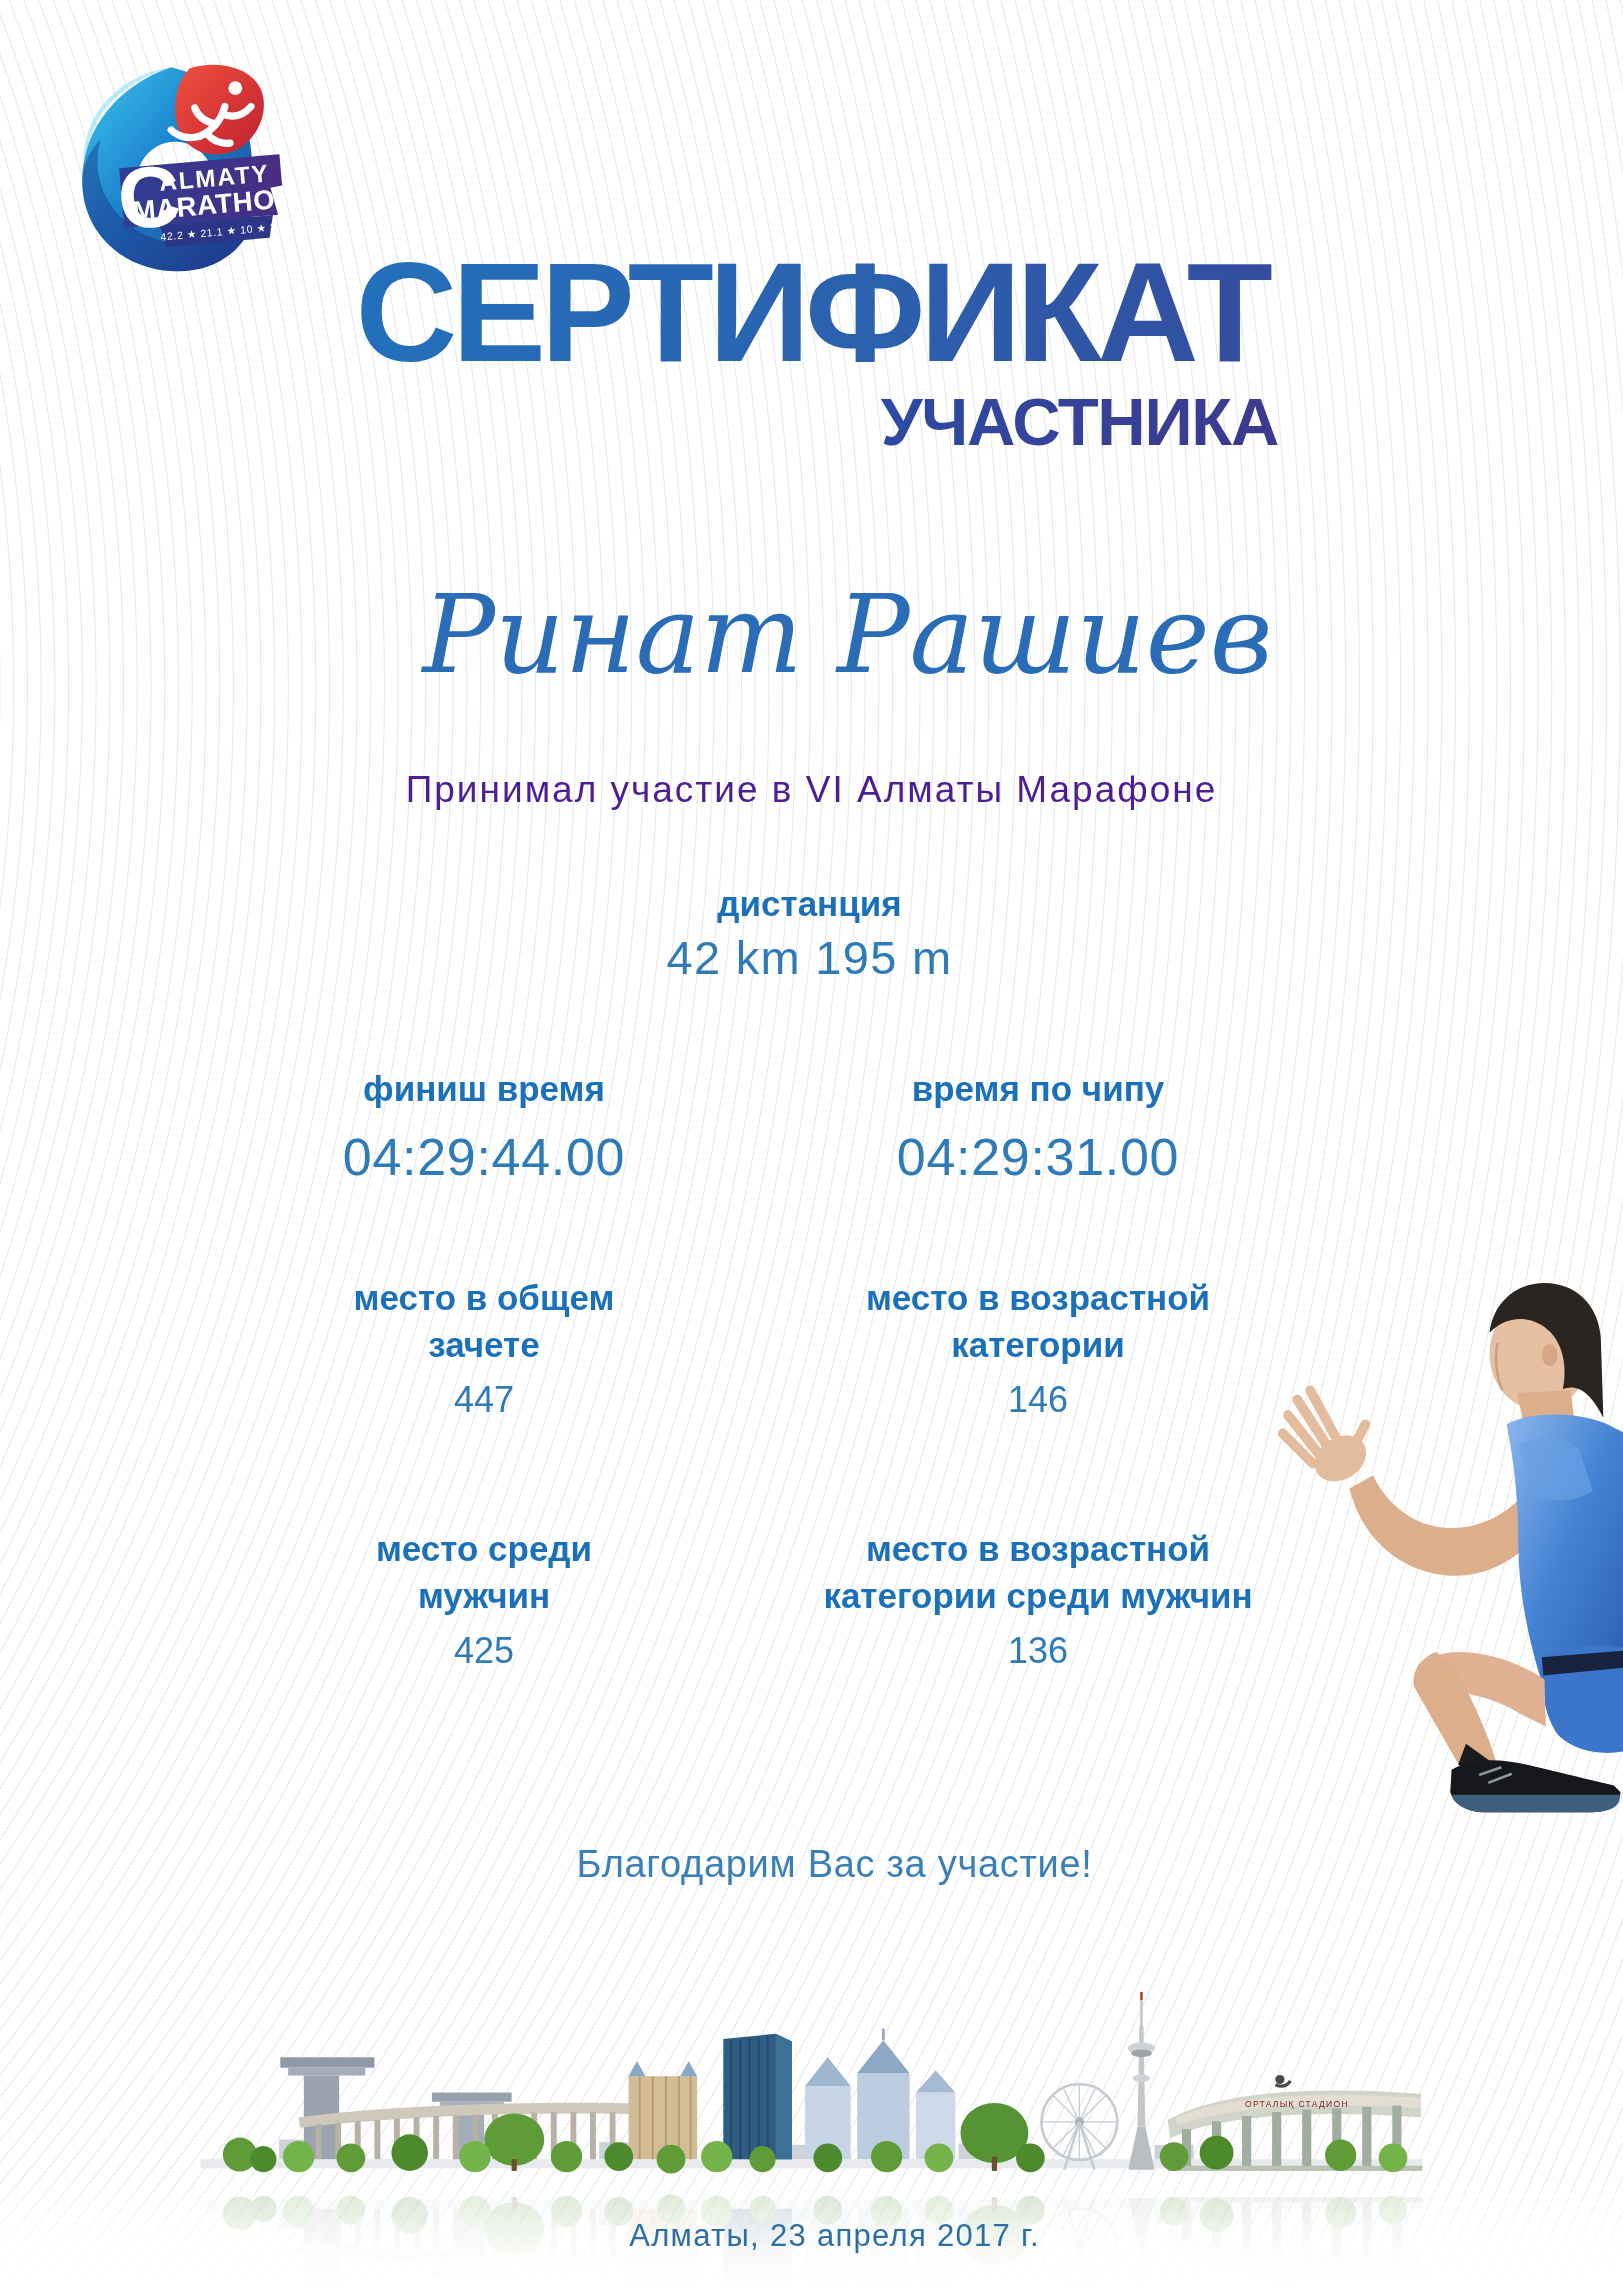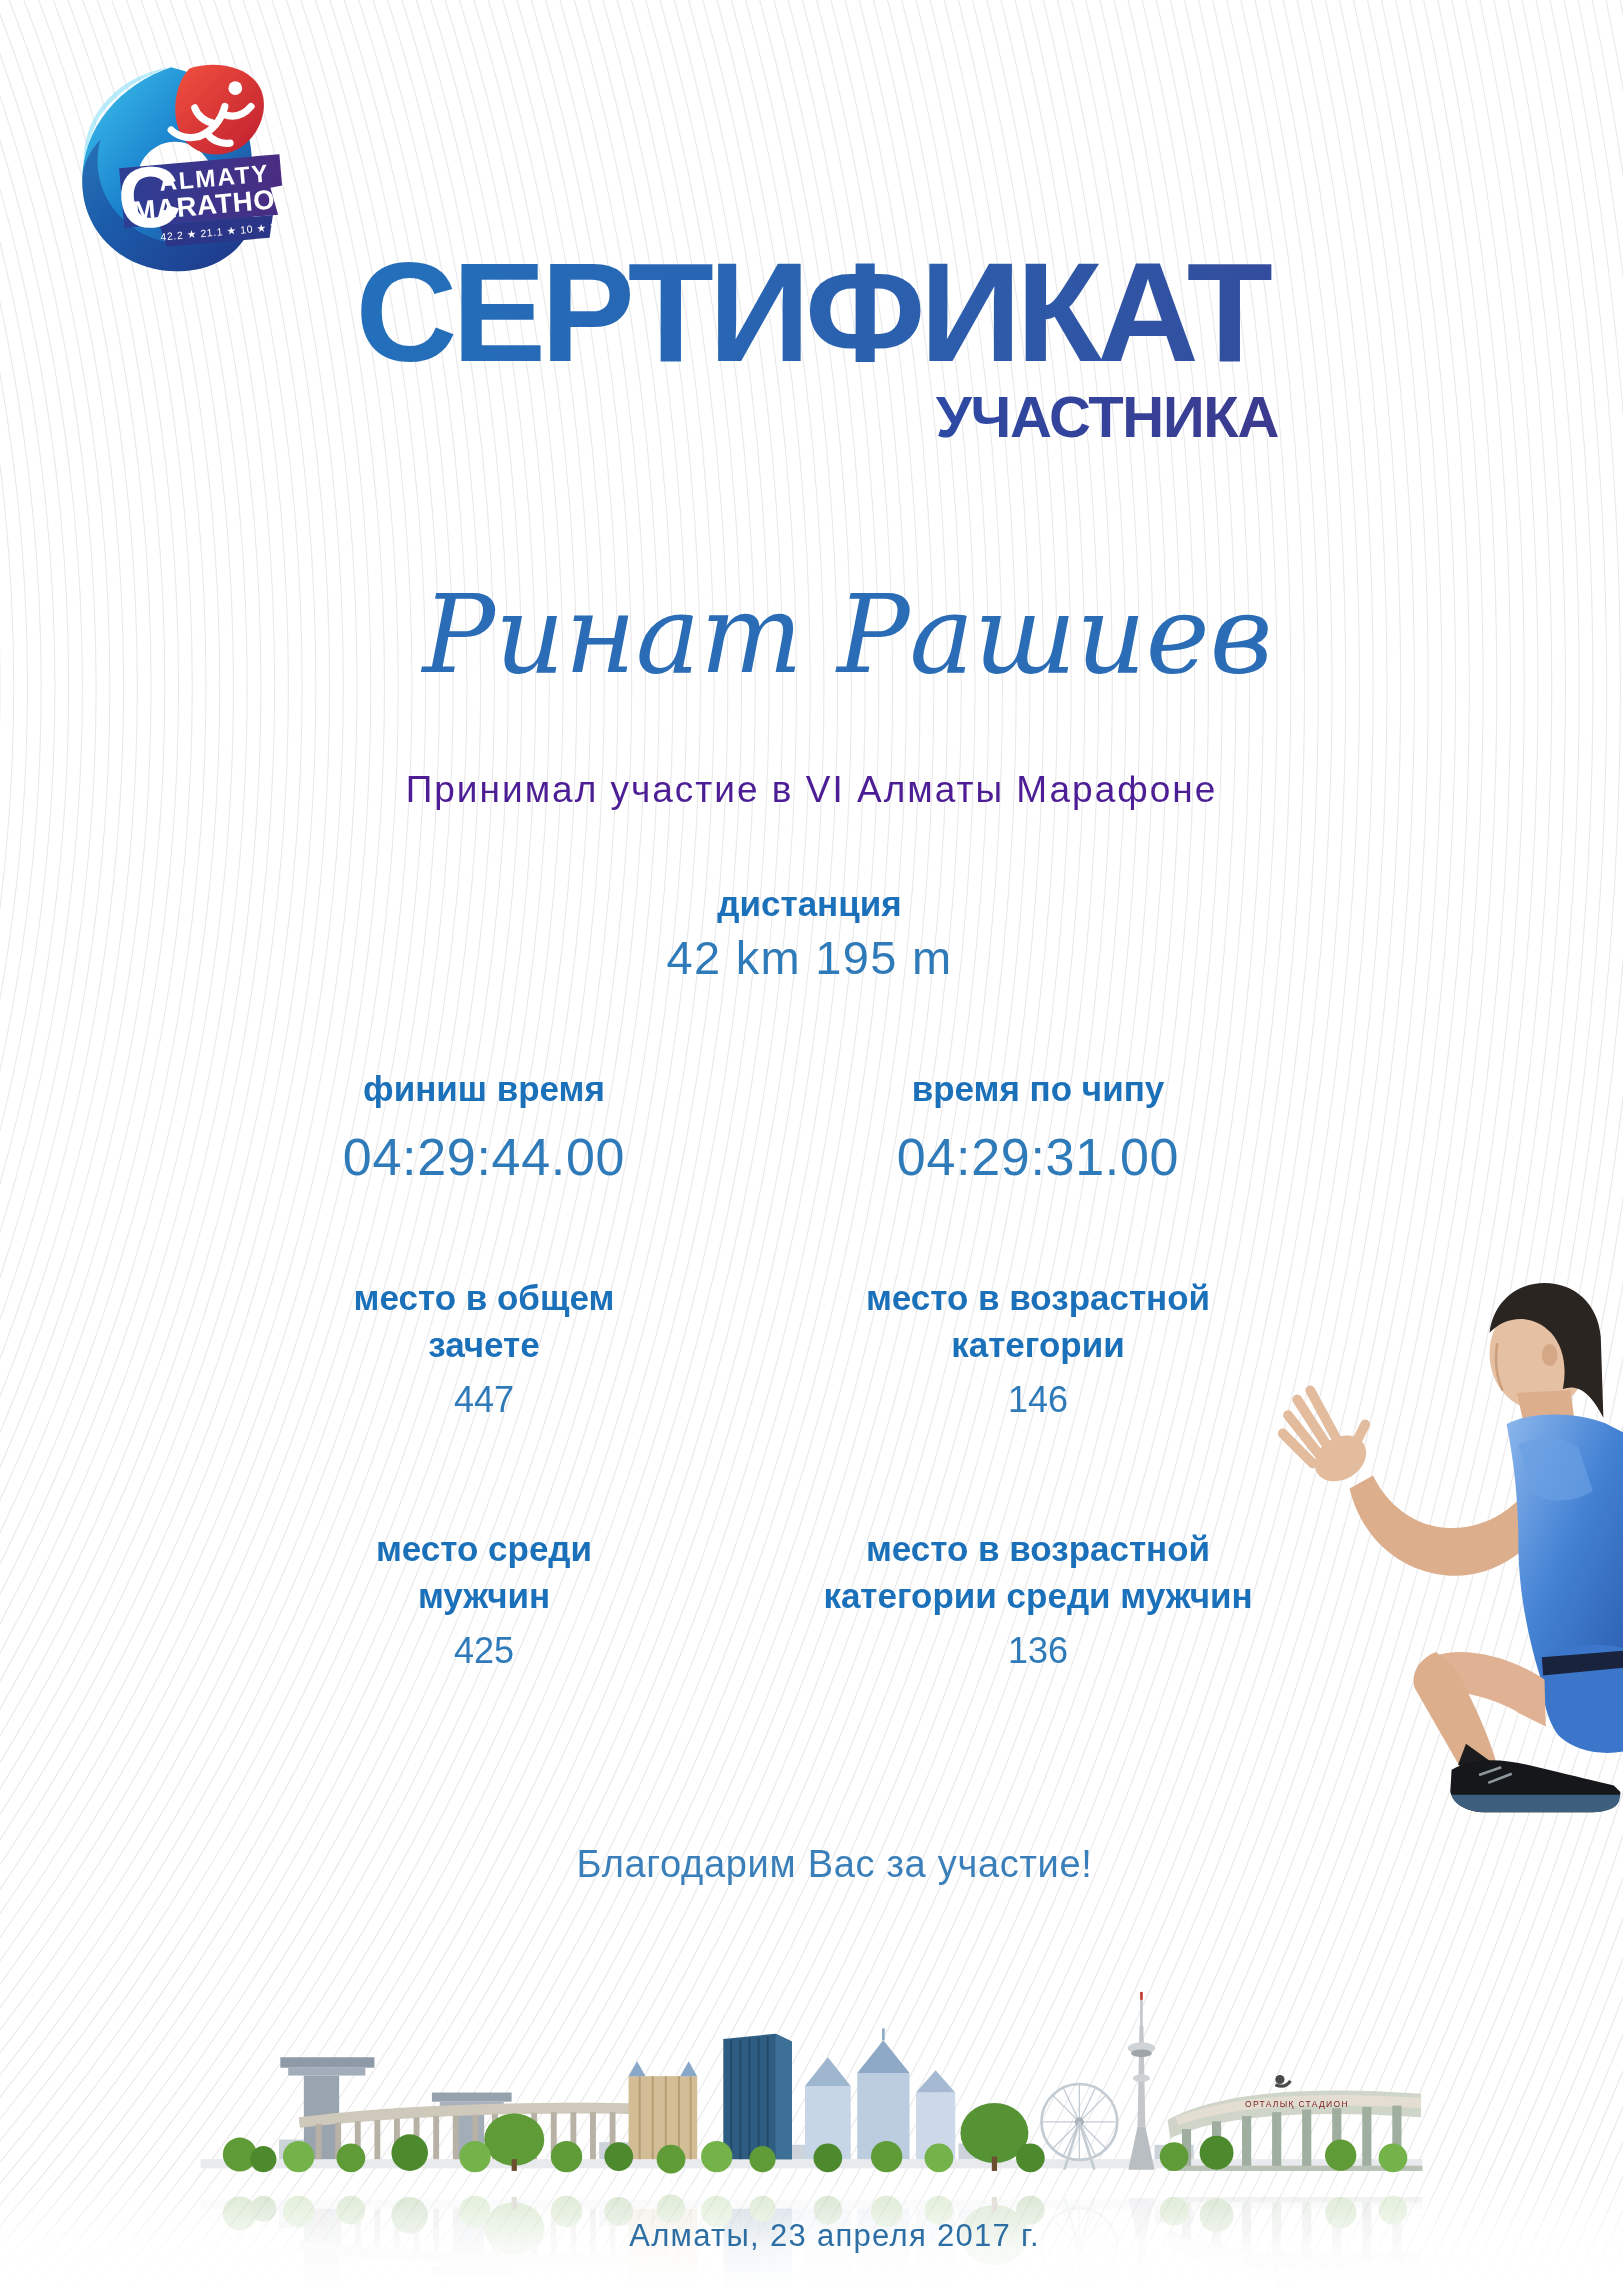--- a/index.html
+++ b/index.html
@@ -7,21 +7,21 @@
         font-family:"Liberation Sans",sans-serif;}
   .bg{position:absolute;left:0;top:0;width:1623px;height:2295px;z-index:0;}
 
   
   .logo{position:absolute;left:60px;top:58px;width:225px;height:216px;z-index:2;}
 
   
   .title{position:absolute;left:0;right:0;top:242px;text-align:center;z-index:2;
          font-size:141px;font-weight:800;letter-spacing:-5.2px;line-height:1;color:#2a5aab;white-space:nowrap;}
   .subtitle{position:absolute;right:345px;top:388px;z-index:2;
-         font-size:58px;font-weight:700;letter-spacing:-1.3px;line-height:1;color:#36389a;white-space:nowrap;}
+         font-size:67px;font-weight:700;letter-spacing:-1.3px;line-height:1;color:#36389a;white-space:nowrap;}
   @supports ((-webkit-background-clip:text) or (background-clip:text)){
     .title{background:linear-gradient(90deg,#1e7ac4 0%,#2b60ae 55%,#3b3a8e 100%);
            -webkit-background-clip:text;background-clip:text;-webkit-text-fill-color:transparent;color:transparent;}
     .subtitle{background:linear-gradient(90deg,#2d4aa4 0%,#3c3a8e 100%);
            -webkit-background-clip:text;background-clip:text;-webkit-text-fill-color:transparent;color:transparent;}
   }
   .participant-name{position:absolute;left:0;right:0;top:570px;text-align:center;z-index:2;
          transform:translateX(36px);
          font-family:"DejaVu Serif",serif;font-style:italic;font-weight:400;
          font-size:108px;line-height:1.2;color:#2a6db6;white-space:nowrap;}

